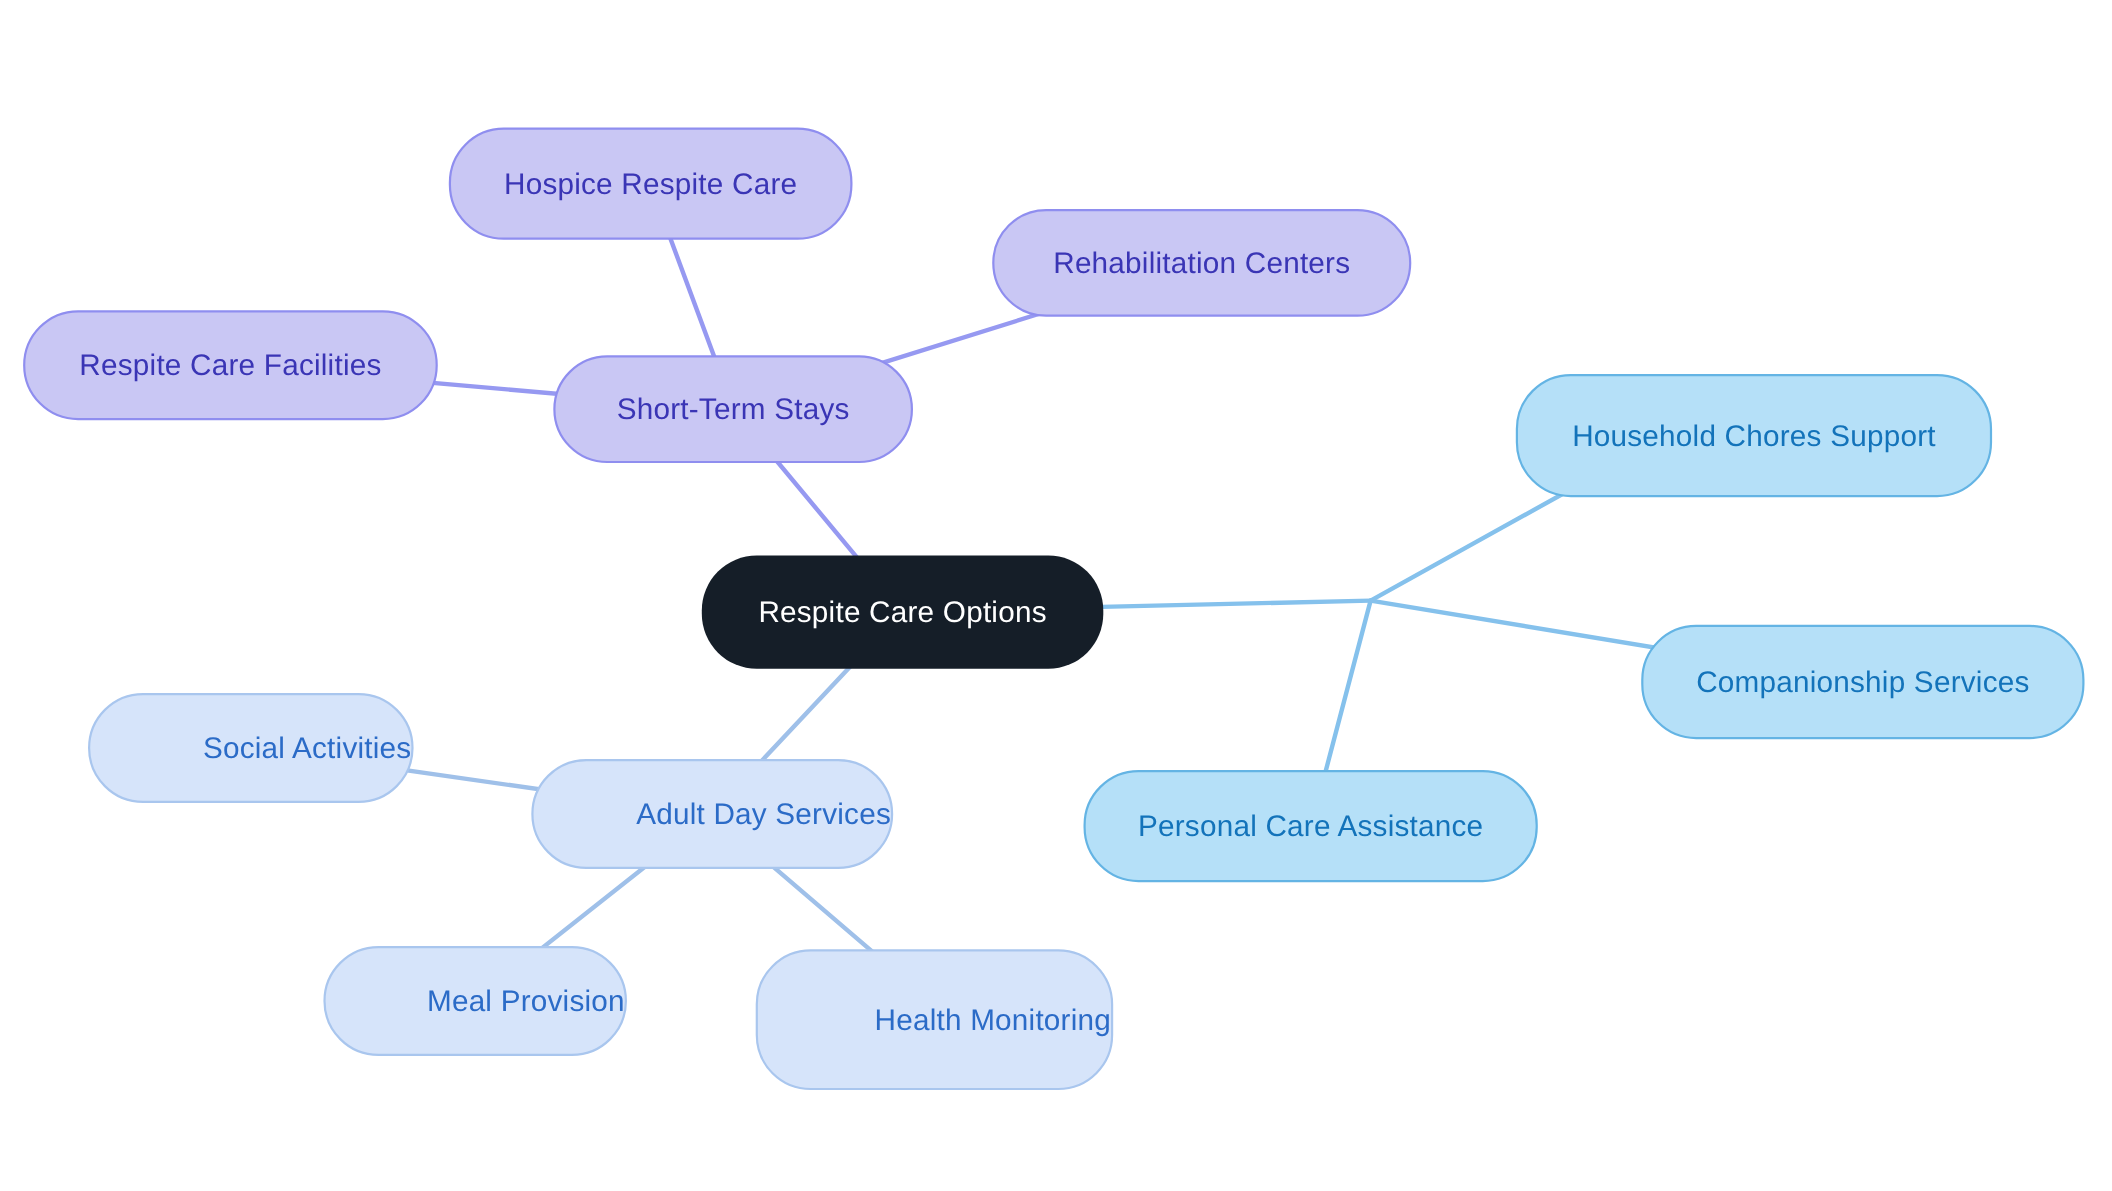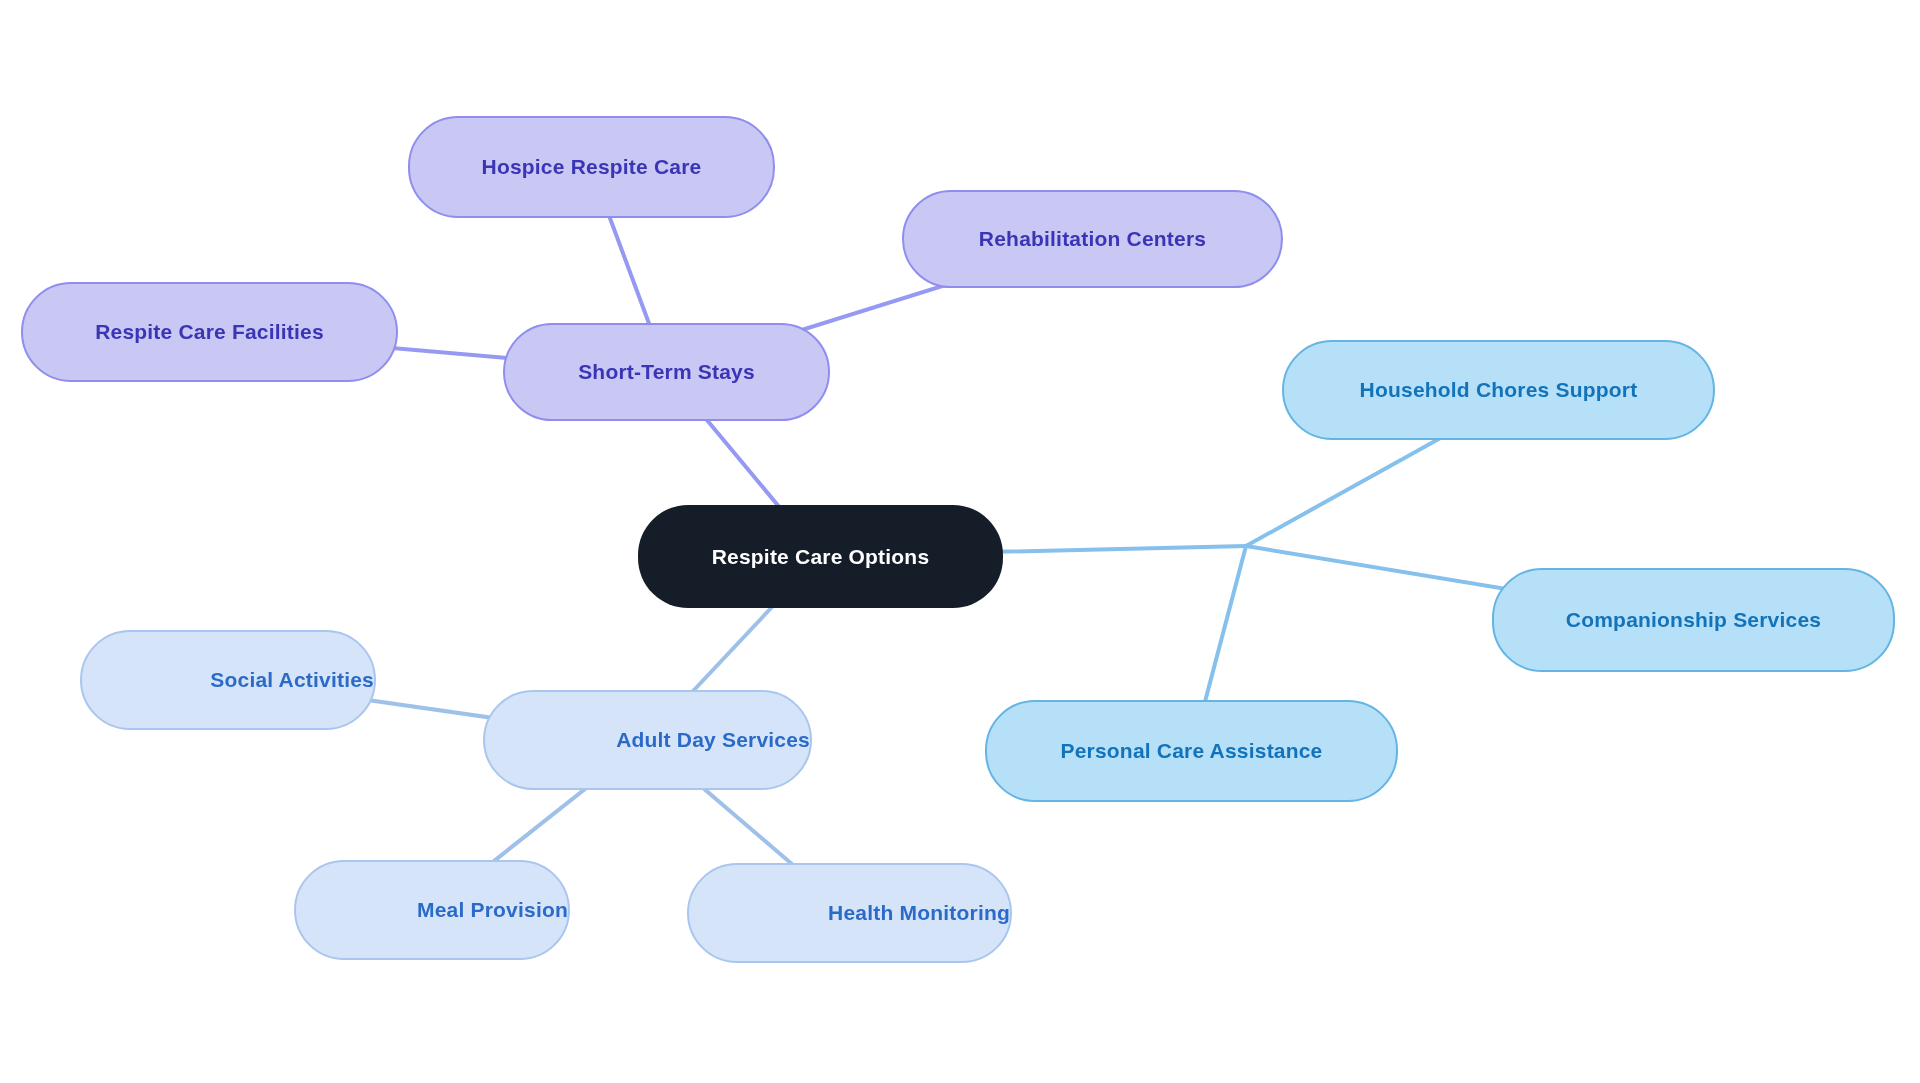--- a/index.html
+++ b/index.html
@@ -30,22 +30,22 @@
   .edge.purple { stroke: var(--purple-edge, #9699f1); }
   .edge.sky    { stroke: var(--sky-edge, #85c1ec); }
   .edge.blue   { stroke: var(--blue-edge, #9fc0e9); }
   .node {
     position: absolute;
     display: flex;
     align-items: center;
     justify-content: center;
     border-radius: 50px;
     box-sizing: border-box;
-    font-size: 21px;
-    font-weight: 700;
+    font-size: 27px;
+    font-weight: 400;
     letter-spacing: 0.2px;
     white-space: nowrap;
     cursor: pointer;
   }
   .node.central {
     background: var(--central-fill, #151e28);
     color: var(--central-text, #ffffff);
     border: none;
   }
   .node.purple {
@@ -99,21 +99,21 @@
 
   <div class="node purple" style="left:902px; top:190px; width:381px; height:98px;">
     <span>Rehabilitation Centers</span>
   </div>
 
   <div class="node purple" style="left:21px; top:282px; width:377px; height:100px;">
     <span>Respite Care Facilities</span>
   </div>
 
 
-  <div class="node sky" style="left:1282px; top:340px; width:433px; height:100px;">
+  <div class="node sky" style="left:1378px; top:340px; width:433px; height:112px;">
     <span>Household Chores Support</span>
   </div>
 
   <div class="node sky" style="left:985px; top:700px; width:413px; height:102px;">
     <span>Personal Care Assistance</span>
   </div>
 
   <div class="node sky" style="left:1492px; top:568px; width:403px; height:104px;">
     <span>Companionship Services</span>
   </div>
@@ -123,17 +123,17 @@
   </div>
 
   <div class="node blue" style="left:80px; top:630px; width:296px; height:100px;">
     <span>Social Activities</span>
   </div>
 
   <div class="node blue" style="left:294px; top:860px; width:276px; height:100px;">
     <span>Meal Provision</span>
   </div>
 
-  <div class="node blue" style="left:687px; top:863px; width:325px; height:100px;">
+  <div class="node blue" style="left:687px; top:863px; width:325px; height:128px;">
     <span>Health Monitoring</span>
   </div>
 
 </div>
 
 </body></html>

